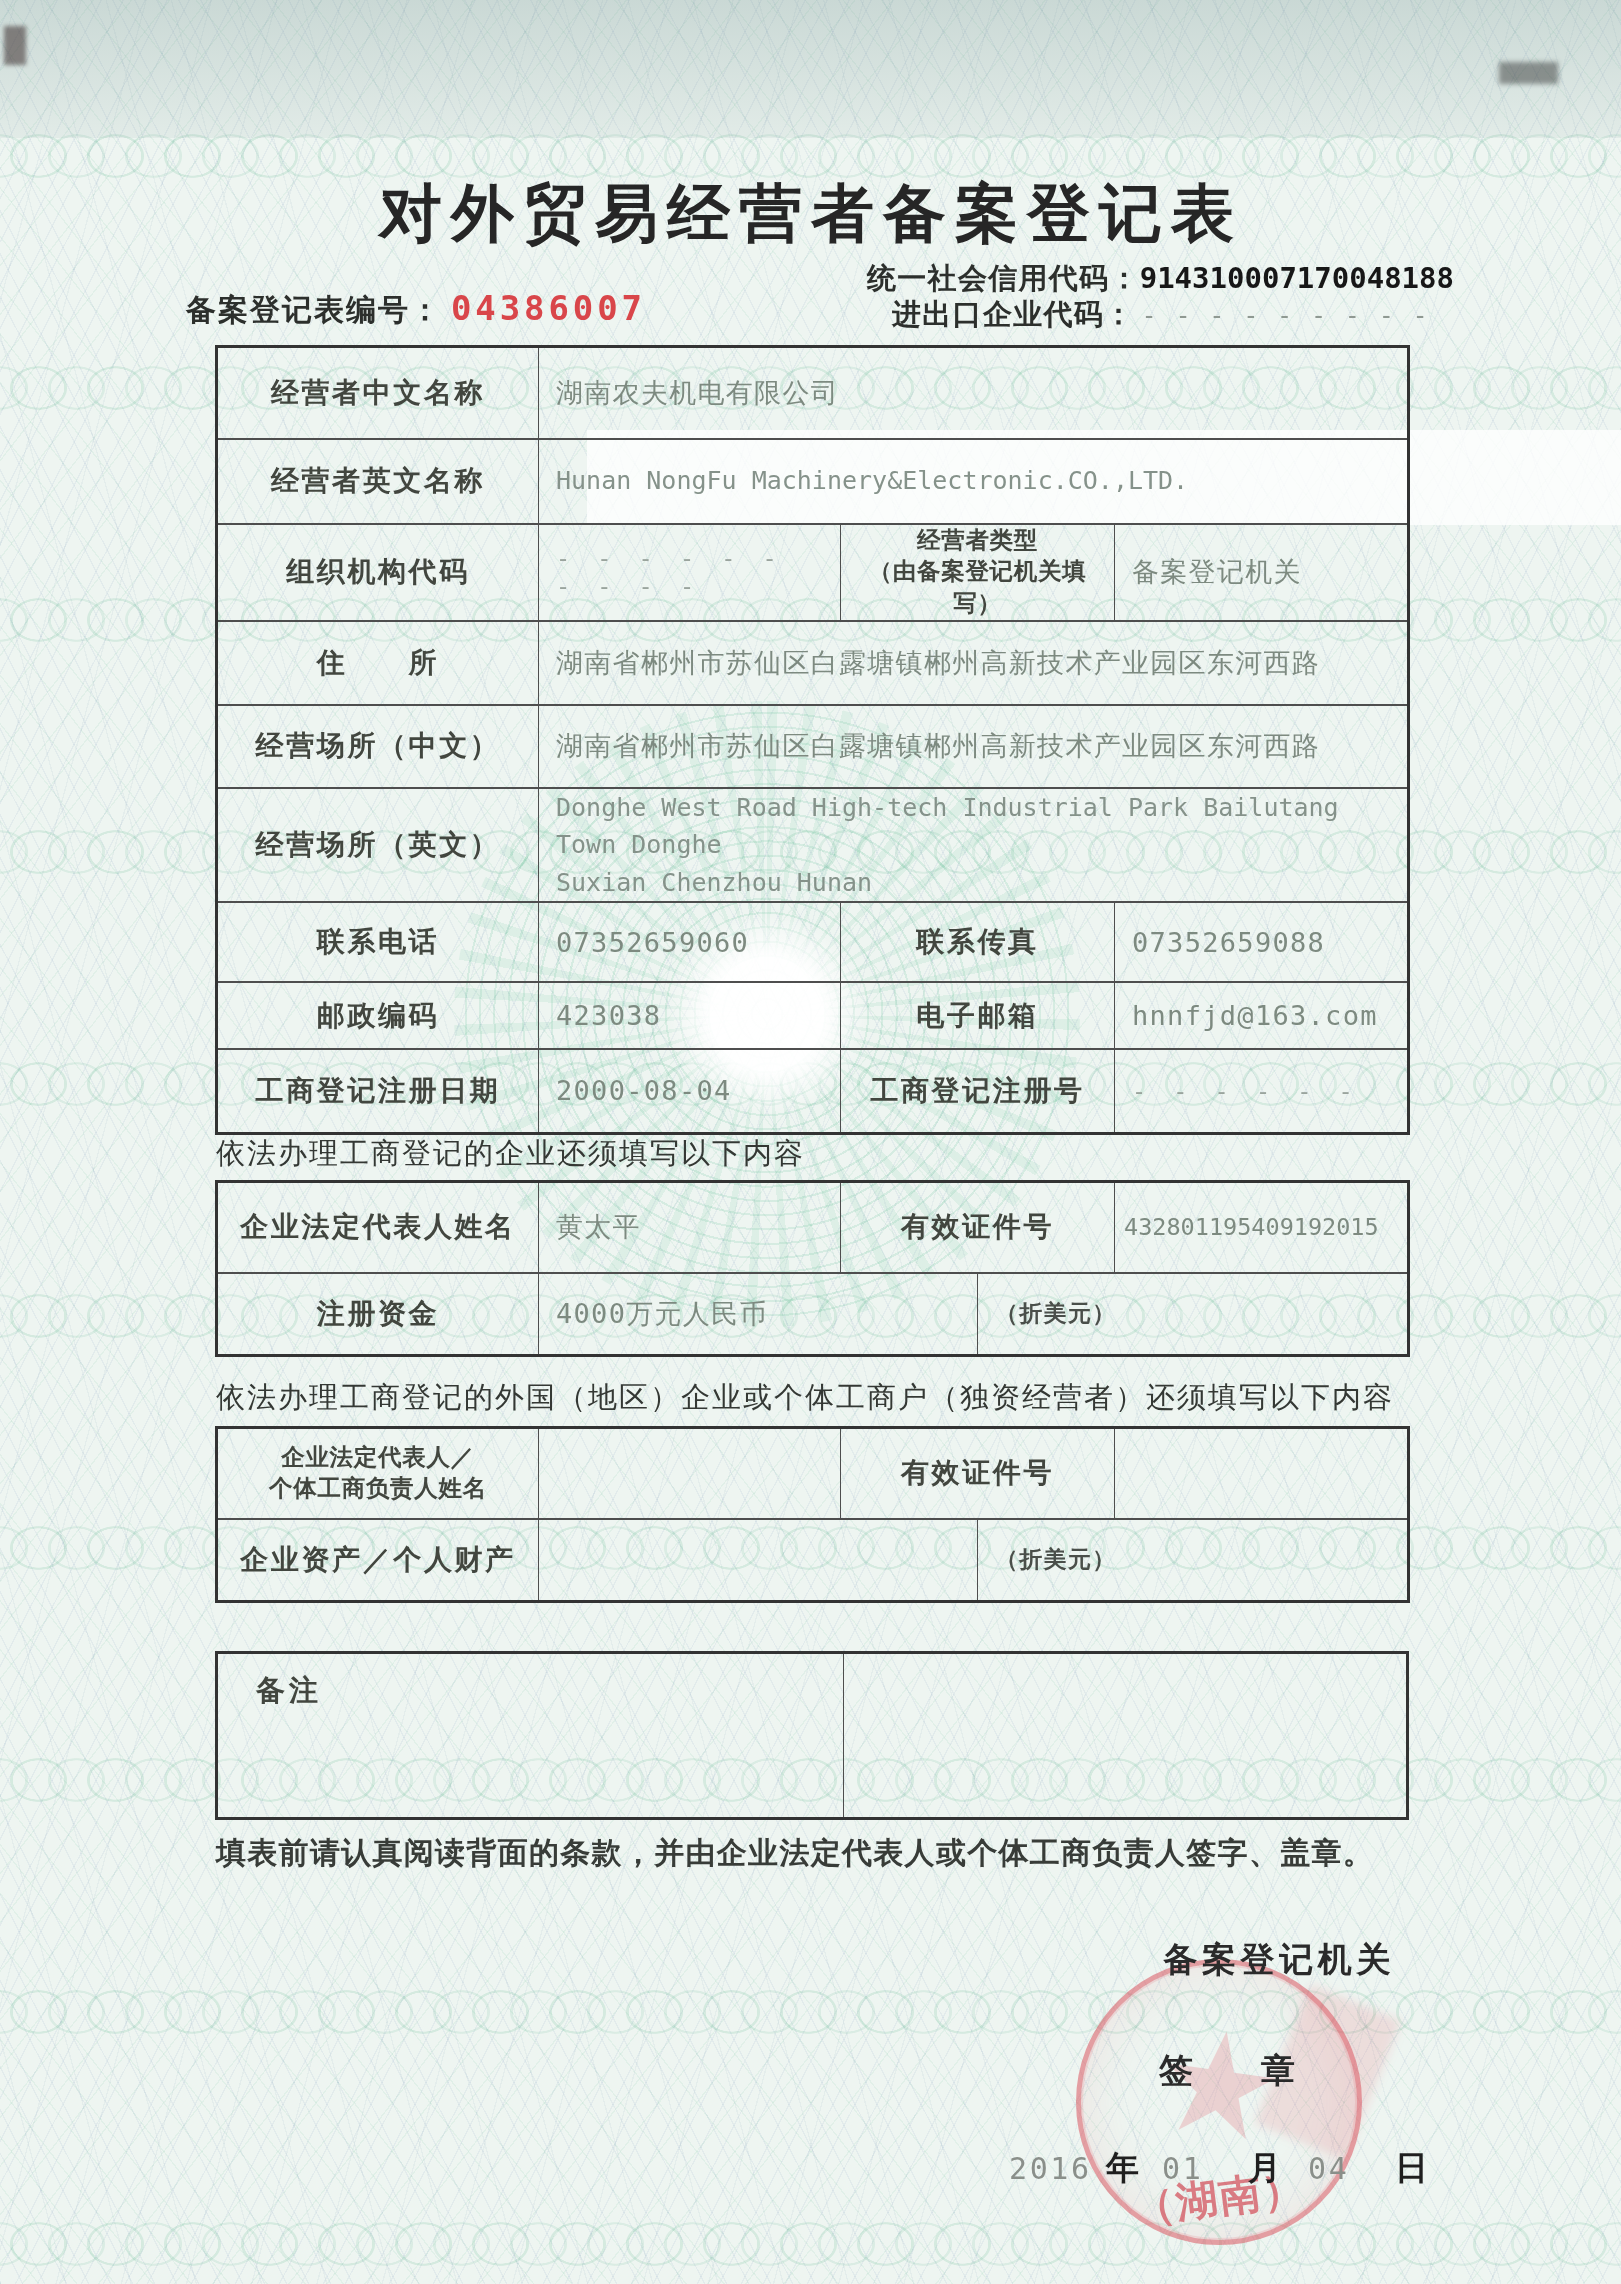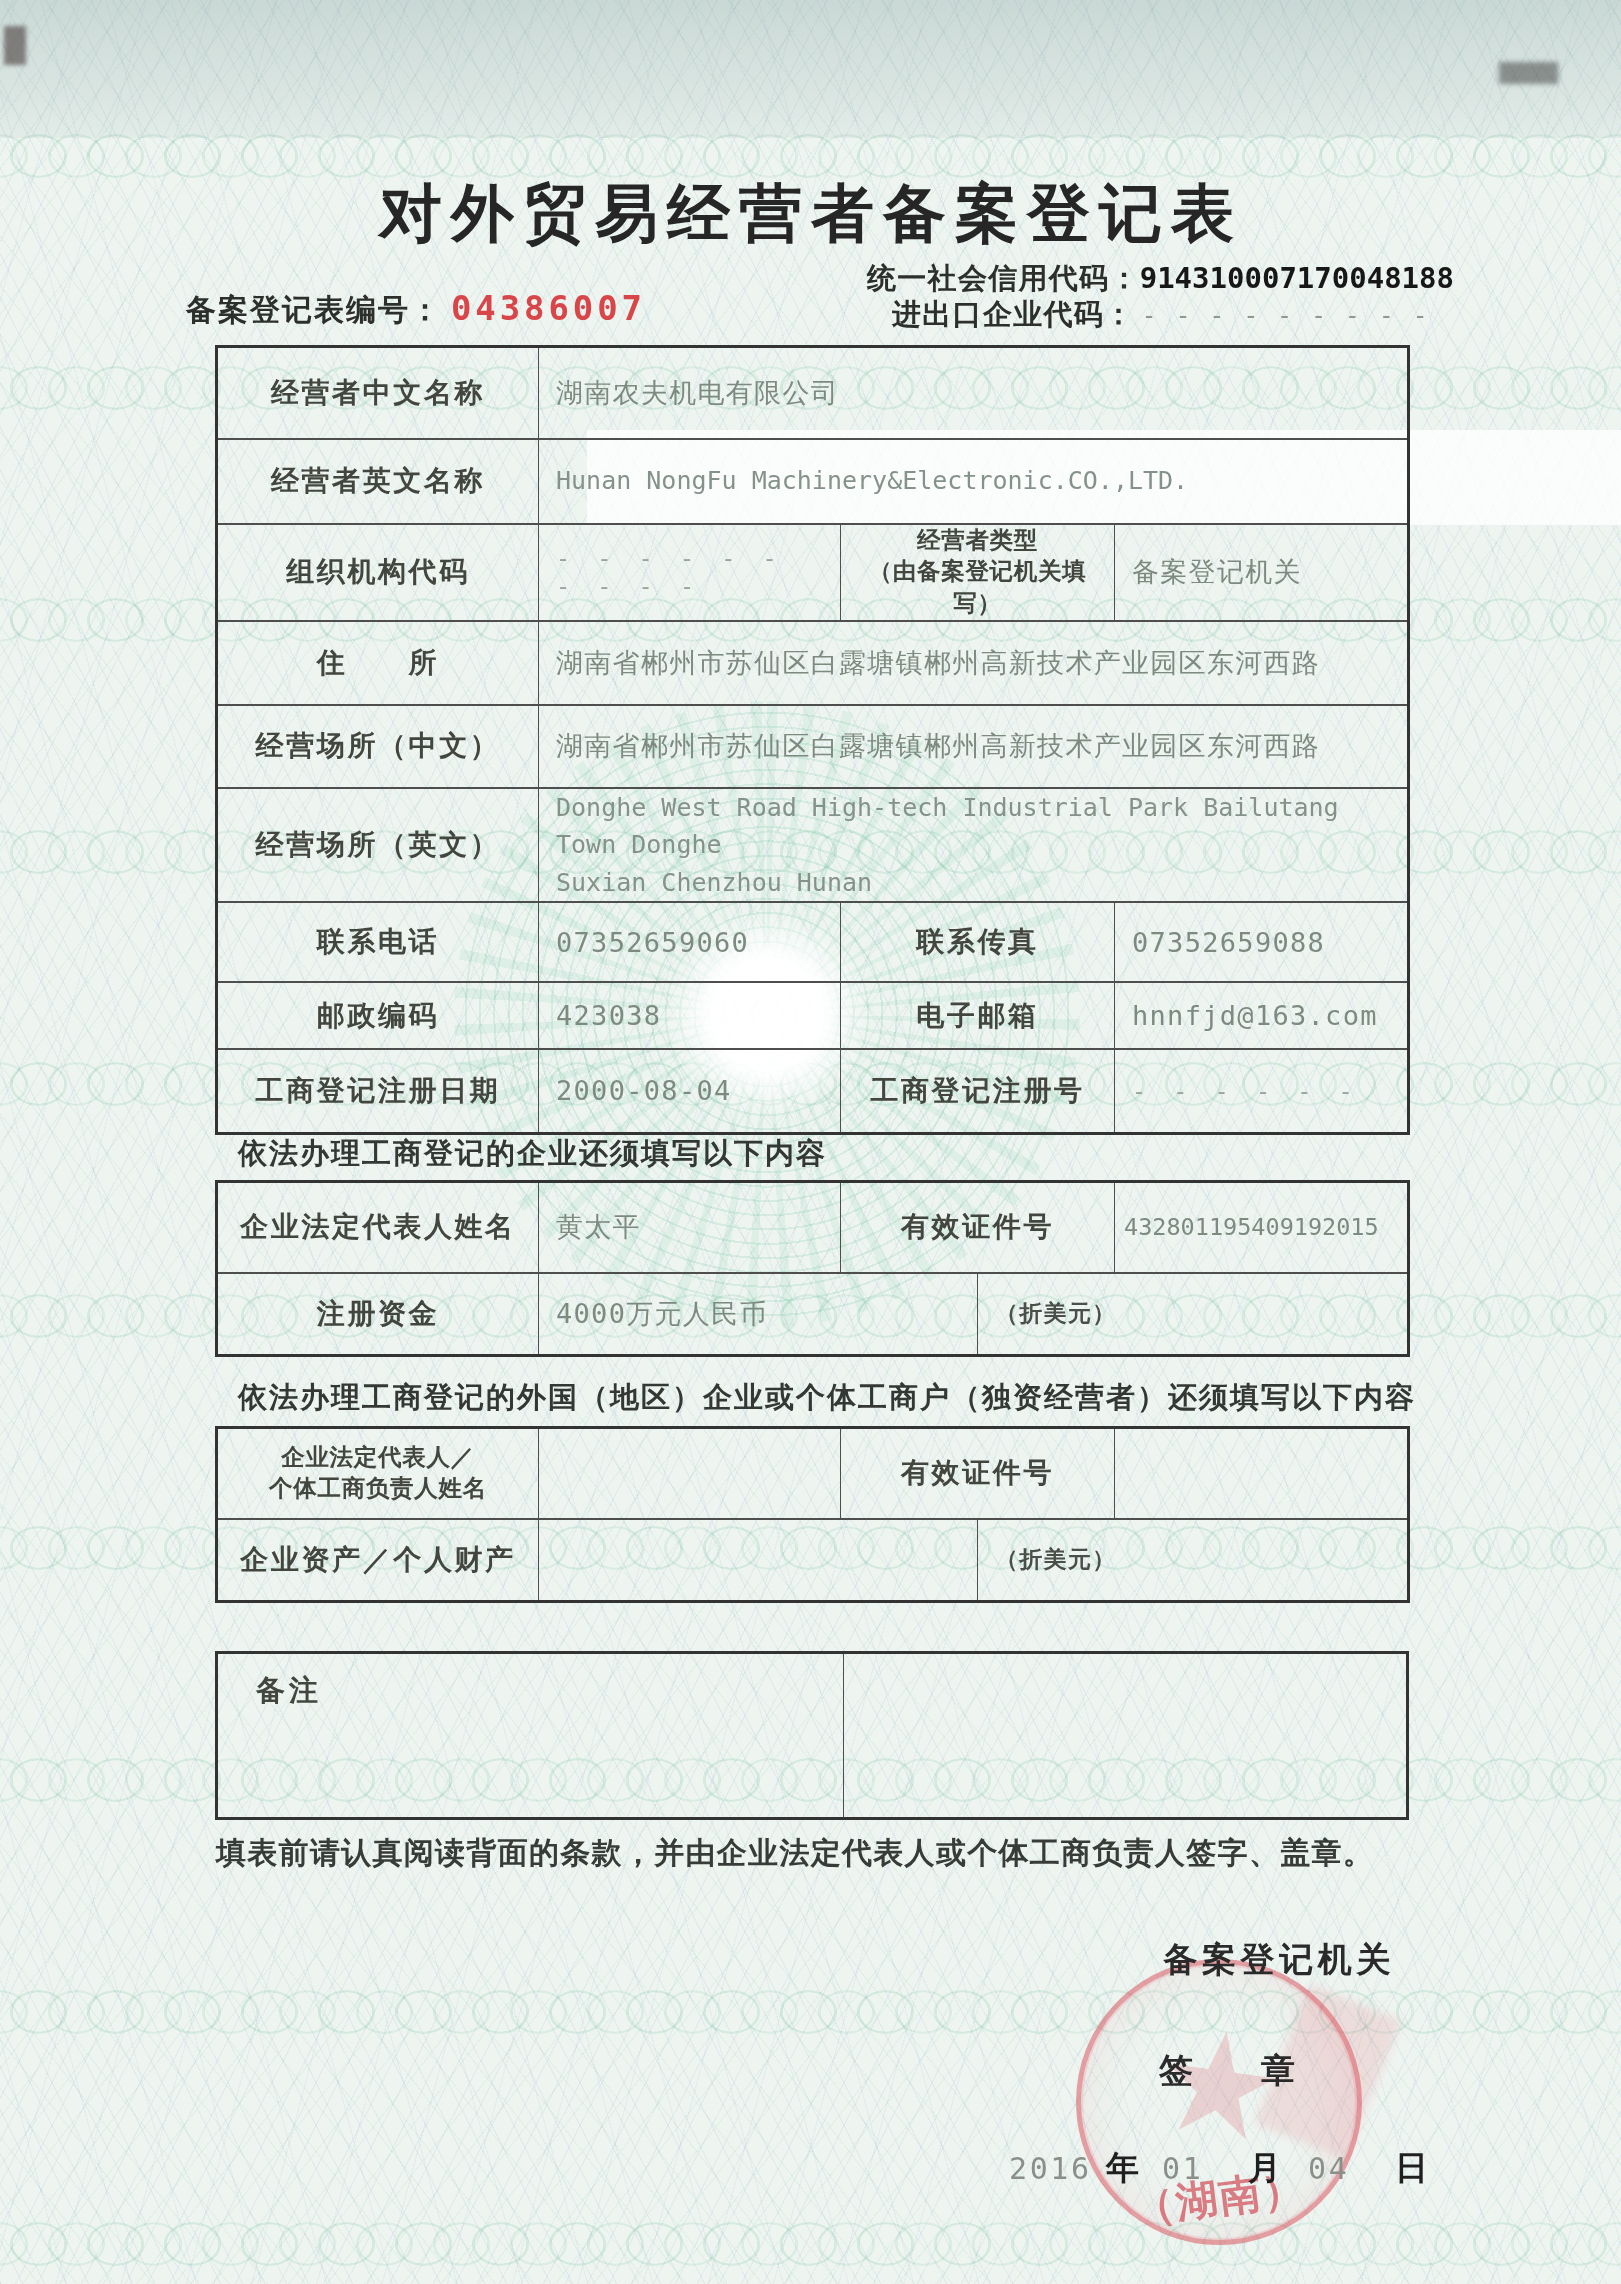--- a/index.html
+++ b/index.html
@@ -86,22 +86,22 @@
   #t1 tr:nth-child(5){height:83px} #t1 tr:nth-child(6){height:94px}
   #t1 tr:nth-child(7){height:80px} #t1 tr:nth-child(8){height:67px}
   #t1 tr:nth-child(9){height:84px}
   #t2{ top:1180px; }
   #t2 tr:nth-child(1){height:91px} #t2 tr:nth-child(2){height:83px}
   #t3{ top:1426px; }
   #t3 tr:nth-child(1){height:91px} #t3 tr:nth-child(2){height:83px}
   #t4{ top:1651px; }
   #t4 tr:nth-child(1){height:166px}
 
-  .section-heading{ position:absolute; left:216px; z-index:2; font-size:29px; font-weight:700;
-    color:#343834; letter-spacing:2px; white-space:nowrap;margin-left:22px; }
+  .section-heading{ position:absolute; left:216px; z-index:2; font-size:29px; font-weight:400;
+    color:#343834; letter-spacing:2px; white-space:nowrap; }
   .sh1{ top:1134px; } .sh2{ top:1378px; }
   .instruction{ position:absolute; left:216px; top:1833px; z-index:2; font-size:30px;
     font-weight:700; color:#383c38; letter-spacing:1.3px; }
 
   
   .authority{ position:absolute; left:1076px; top:1937px; width:319px; z-index:3;
     text-align:right; font-size:34px; font-weight:800; color:#2a2a2a; letter-spacing:4.6px; }
   .signature{ position:absolute; left:1076px; top:2048px; width:319px; z-index:3;
     text-align:center; font-size:34px; font-weight:800; color:#2a2a2a; letter-spacing:17px; }
   .date-line{ position:absolute; left:978px; top:2146px; width:495px; height:59px; z-index:3; }

